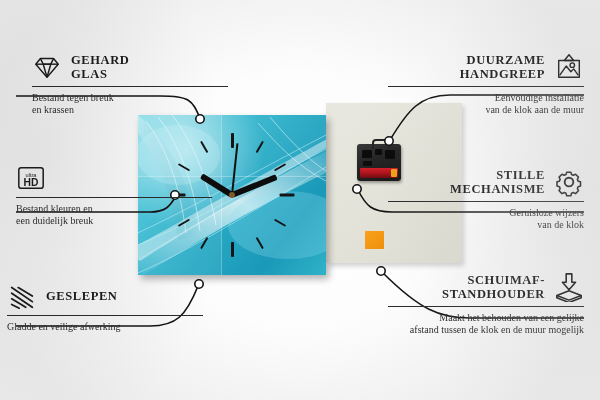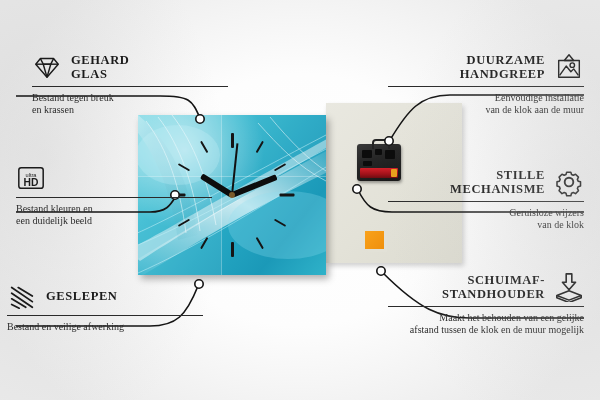--- a/index.html
+++ b/index.html
@@ -226,42 +226,42 @@
     <div class="head">
       <svg class="icon" viewBox="0 0 32 32">
         <rect x="3" y="5" width="26" height="22" rx="2.5" fill="none" stroke="#1b1b1b" stroke-width="1.6"></rect>
         <text x="16" y="14.5" text-anchor="middle" font-family="Liberation Sans, sans-serif" font-size="6" fill="#1b1b1b">ultra</text>
         <text x="16" y="24" text-anchor="middle" font-family="Liberation Sans, sans-serif" font-size="11" font-weight="bold" fill="#1b1b1b">HD</text>
       </svg>
     </div>
     <div class="rule"></div>
     <div class="desc">
       <div>Bestand kleuren en</div>
-      <div>een duidelijk beeld</div>
+      <div>een duidelijk breuk</div>
     </div>
   </div>
 
   <div class="feature left f-randen">
     <div class="head">
       <svg class="icon" viewBox="0 0 32 32">
         <g stroke="#1b1b1b" stroke-width="1.9" stroke-linecap="round">
           <path d="M5,7 L27,22"></path>
             <path d="M5,13 L27,28"></path>
           <path d="M5,19 L20,28"></path>
             <path d="M12,7 L27,16"></path>
           <path d="M5,25 L13,29"></path>
         </g>
       </svg>
       <div class="ttl">
         <div>GESLEPEN</div>
       </div>
     </div>
     <div class="rule"></div>
     <div class="desc">
-      <div>Bestand en veilige afwerking</div>
+      <div>Gladde en veilige afwerking</div>
     </div>
   </div>
 
   <div class="feature right f-handgreep">
     <div class="head">
       <div class="ttl">
         <div>DUURZAME</div>
         <div>HANDGREEP</div>
       </div>
       <svg class="icon" viewBox="0 0 32 32">

